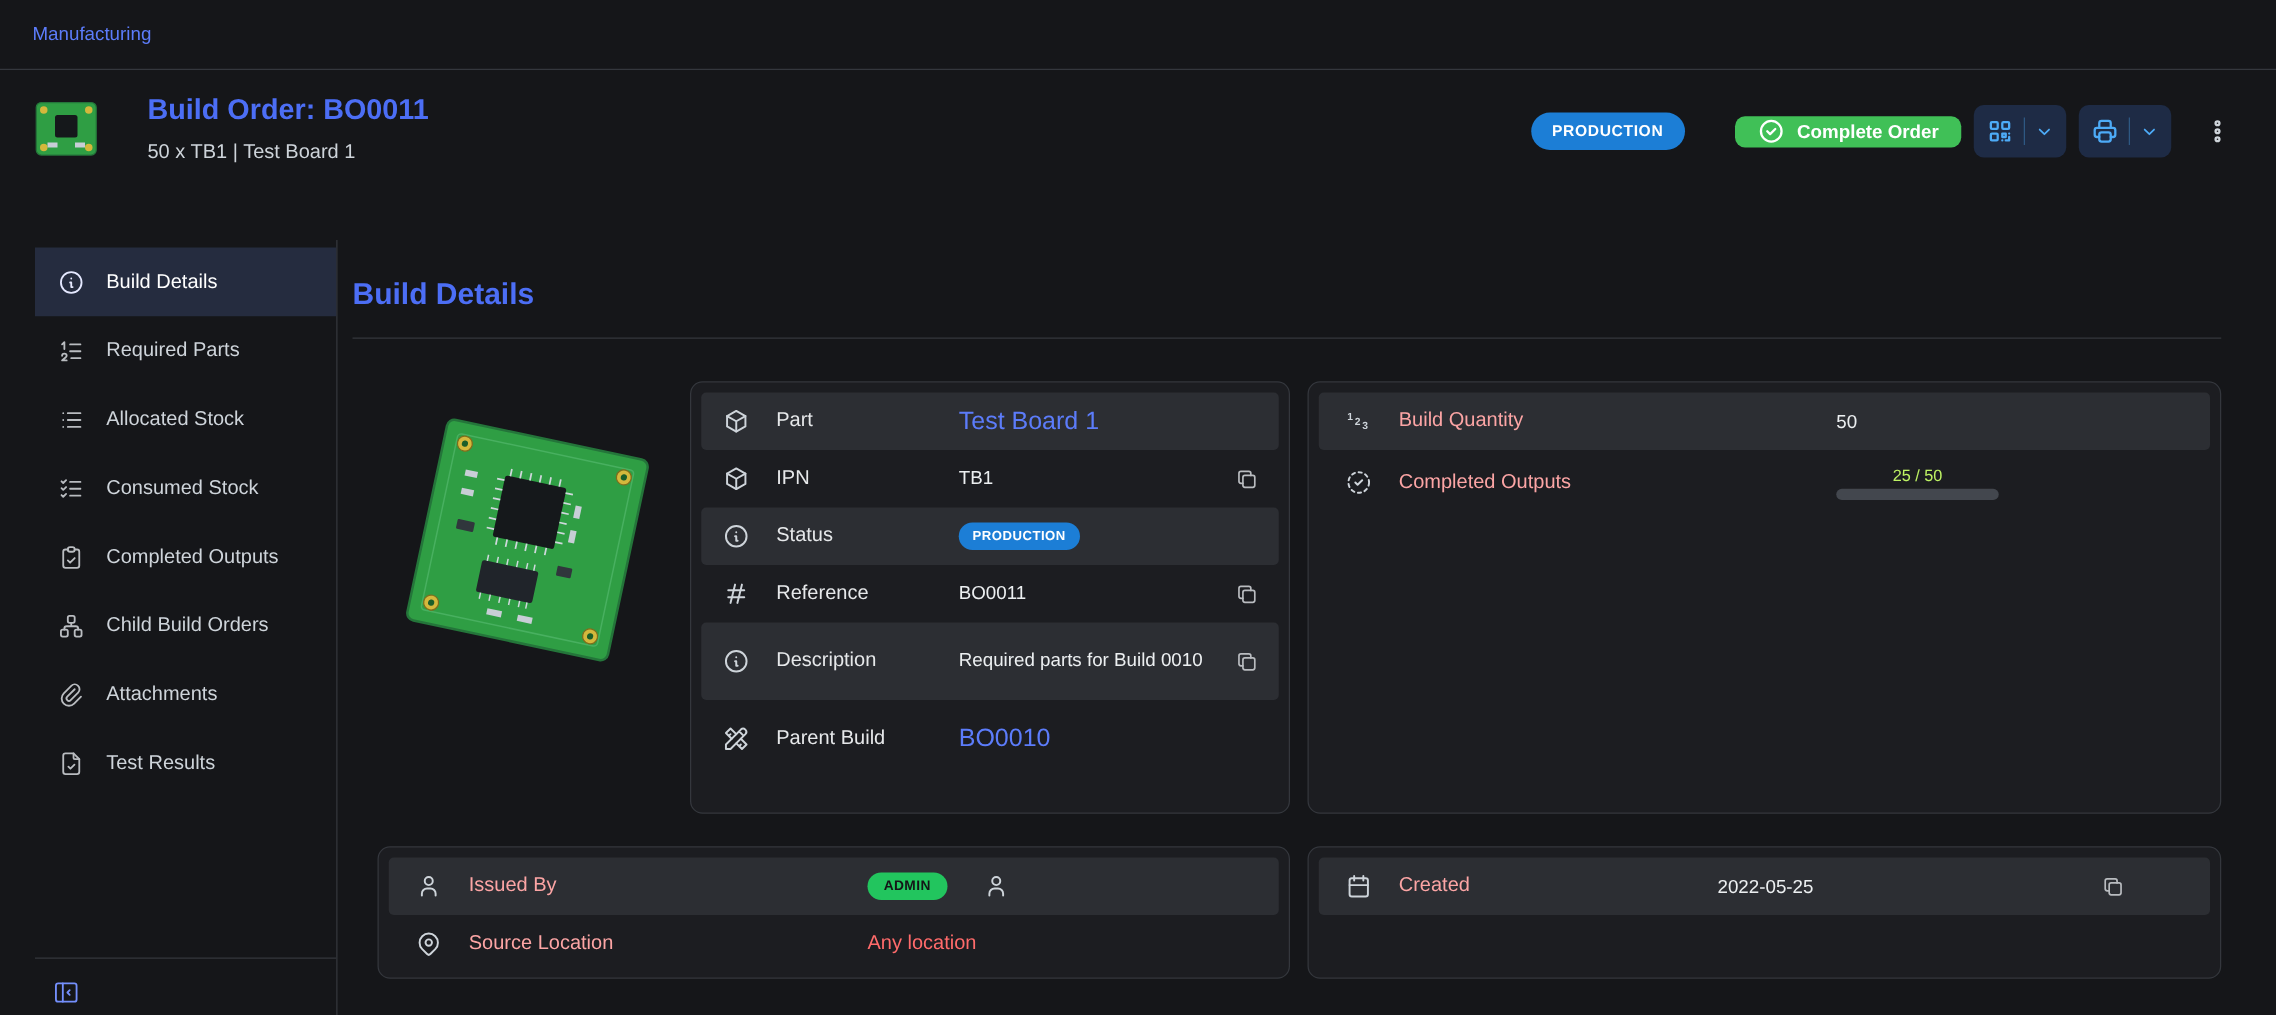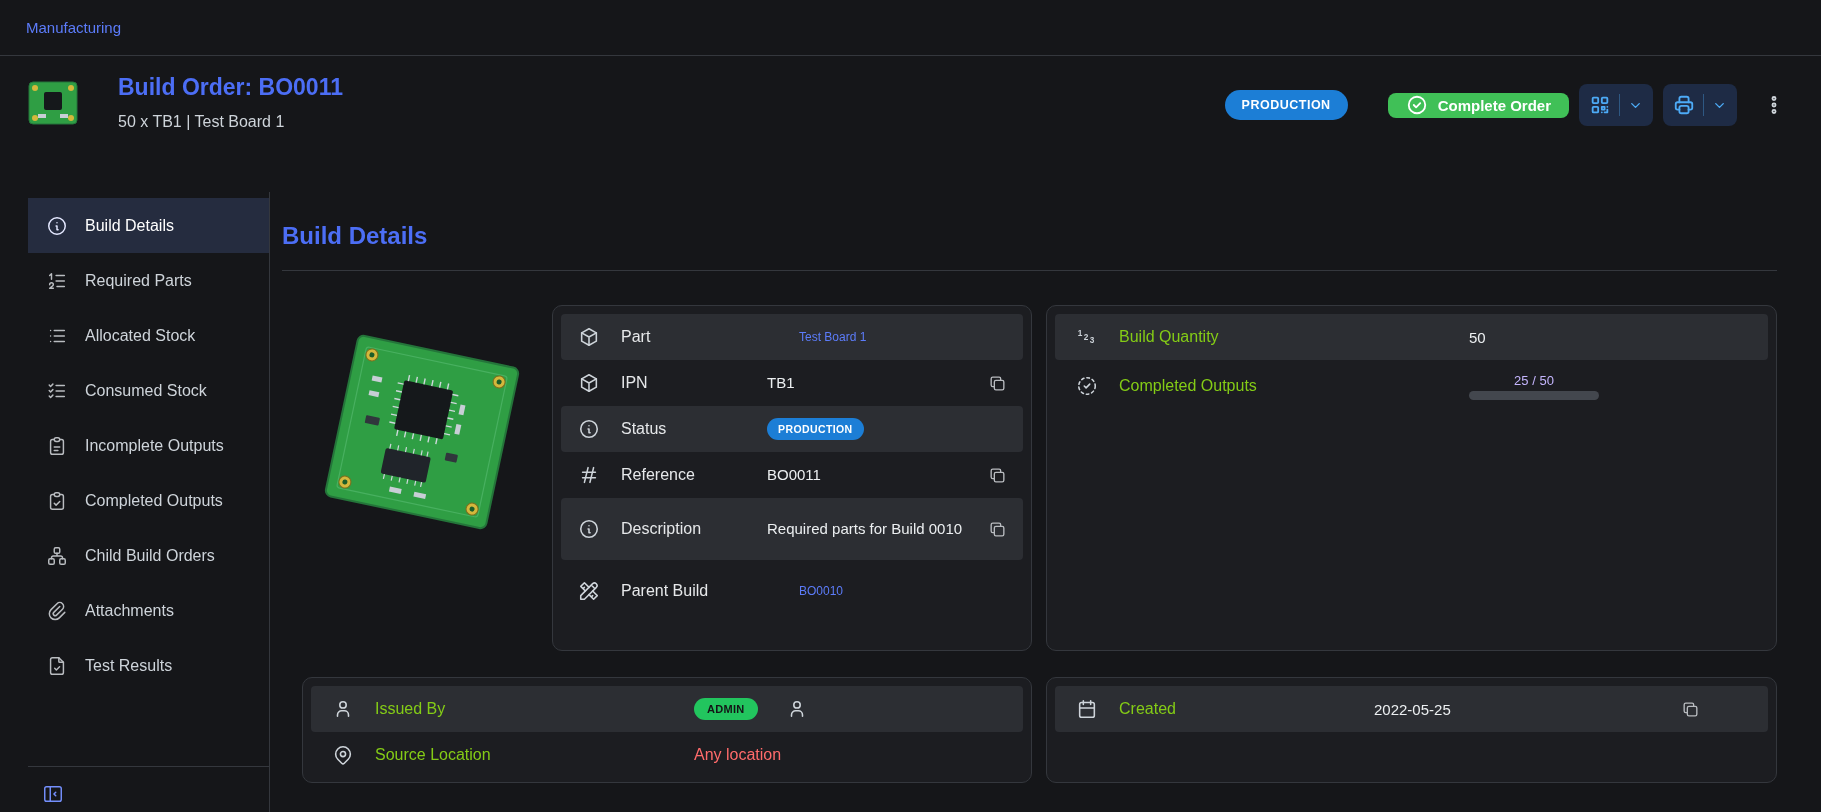--- a/index.html
+++ b/index.html
@@ -64,35 +64,35 @@
   .issued-card{margin-top:26px;height:106px;}
   .created-card{margin-top:26px;height:106px;}
 
   
   .drow{display:flex;align-items:center;min-height:46px;padding:0 12px 0 16px;border-radius:4px;}
   .drow.tall{min-height:62px;}
   .striped{background:var(--stripe);}
   .row-icon{width:24px;height:24px;flex:none;margin-right:20px;color:#ced4da;display:flex;align-items:center;justify-content:center;}
   .dlabel{width:146px;padding-right:52px;flex:none;font-size:16px;color:#e6e8ea;line-height:1.3;}
   .dvalue{flex:1;max-width:205px;font-size:15px;color:#eceff1;word-break:break-word;line-height:1.35;}
-  .link{color:var(--link-blue);text-decoration:none;cursor:pointer;font-size:12px;margin-left:32px;}
+  .link{color:var(--link-blue);text-decoration:none;cursor:pointer;font-size:20px;}
   .copy-btn{margin-left:auto;background:none;border:none;color:#b9bcc0;cursor:pointer;padding:4px;display:flex;}
   .badge-status{background:var(--badge-blue);color:#fff;font-size:10.5px;font-weight:700;letter-spacing:.4px;padding:4px 11px;border-radius:11px;display:inline-block;}
 
   
   .wrow{display:flex;align-items:center;min-height:46px;padding:0 14px 0 20px;border-radius:4px;}
   .wrow.prog{min-height:52px;}
-  .wlabel{flex:1;font-size:16px;color:#84cc16;}
+  .wlabel{flex:1;font-size:16px;color:#fca5a5;}
   .wvalue{flex:none;display:flex;align-items:center;font-size:15px;color:#eceff1;}
   .quantities-card .wvalue{width:285px;}
   .issued-card .wvalue{width:315px;}
   .created-card .wvalue{width:380px;padding-right:50px;justify-content:space-between;}
 
   .progress-stack{width:130px;display:flex;flex-direction:column;align-items:center;gap:3px;}
-  .progress-text{font-size:13px;color:#c4b5fd;}
+  .progress-text{font-size:13px;color:#bef264;}
   .progress-track{width:130px;height:9px;border-radius:5px;background:#43474e;overflow:hidden;}
   .progress-fill{height:100%;background:var(--orange);border-radius:5px 0 0 5px;}
 
   .badge-admin{background:#22c55e;color:#141517;font-weight:700;font-size:11px;letter-spacing:.3px;padding:5px 13px;border-radius:13px;}
   .user-chip-icon{margin-left:28px;color:#ced4da;display:flex;}
   .loc-red{color:var(--red);font-size:16px;}
 </style>
 </head>
 <body>
 
@@ -188,28 +188,20 @@
       <div class="nav-item">
         <svg class="ic" viewBox="0 0 24 24">
             <path d="M3.5 5.5L5 7l2.5-2.5M3.5 11.5L5 13l2.5-2.5M3.5 17.5L5 19l2.5-2.5M11 6h9M11 12h9M11 18h9"></path>
           </svg>
         <span>Consumed Stock</span>
       </div>
       <div class="nav-item">
         <svg class="ic" viewBox="0 0 24 24">
             <path d="M9 5H7a2 2 0 0 0-2 2v12a2 2 0 0 0 2 2h10a2 2 0 0 0 2-2V7a2 2 0 0 0-2-2h-2"></path>
             <rect x="9" y="3" width="6" height="4" rx="2"></rect>
-            <path d="M9 13h6M9 17h4"></path>
-          </svg>
-        <span>Incomplete Outputs</span>
-      </div>
-      <div class="nav-item">
-        <svg class="ic" viewBox="0 0 24 24">
-            <path d="M9 5H7a2 2 0 0 0-2 2v12a2 2 0 0 0 2 2h10a2 2 0 0 0 2-2V7a2 2 0 0 0-2-2h-2"></path>
-            <rect x="9" y="3" width="6" height="4" rx="2"></rect>
             <path d="M9 14.5l2 2 4-4"></path>
           </svg>
         <span>Completed Outputs</span>
       </div>
       <div class="nav-item">
         <svg class="ic" viewBox="0 0 24 24">
             <rect x="3" y="15" width="6" height="6" rx="1.5"></rect>
             <rect x="15" y="15" width="6" height="6" rx="1.5"></rect>
             <rect x="9" y="3" width="6" height="6" rx="1.5"></rect>
             <path d="M6 15v-1a2 2 0 0 1 2-2h8a2 2 0 0 1 2 2v1M12 9v3"></path>

